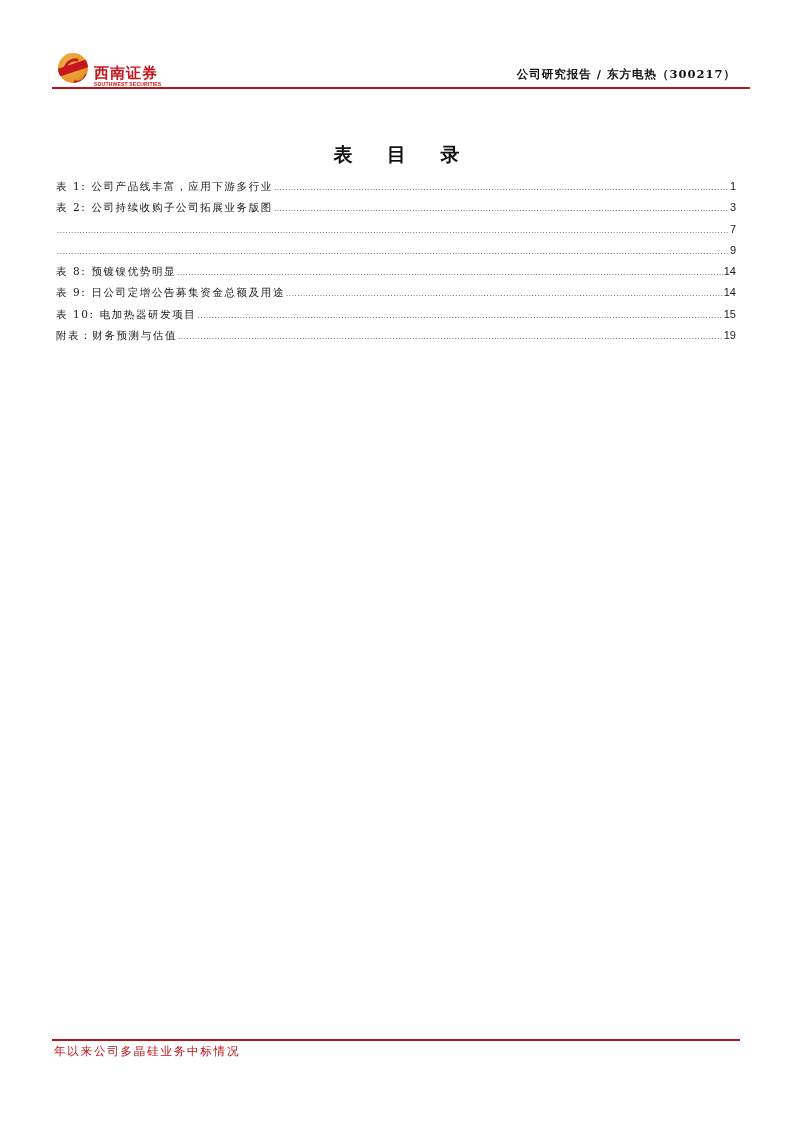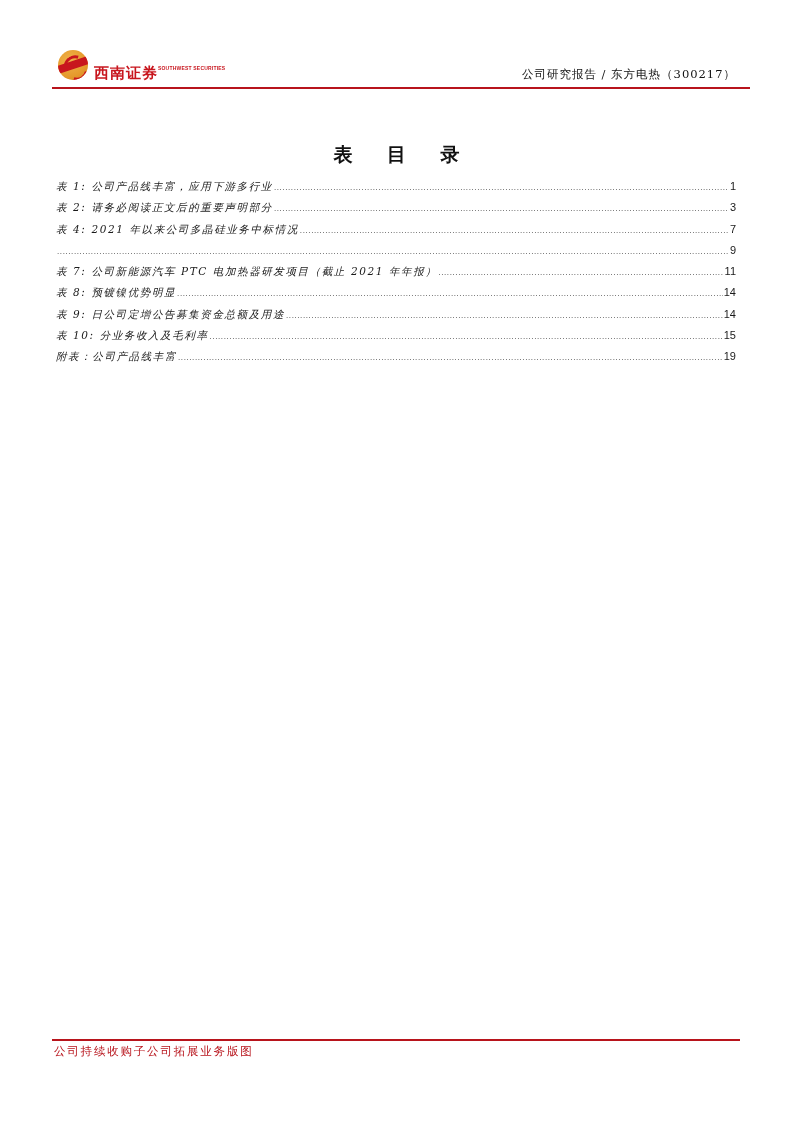--- a/index.html
+++ b/index.html
@@ -8,32 +8,32 @@
 
     .header { position: absolute; left: 40px; top: 40px; width: 700px; height: 50px; }
     .logo { position: absolute; left: 18px; top: 8px; display: flex; align-items: center; }
     .logo-mark { width: 30px; height: 30px; border-radius: 50%; position: relative; overflow: hidden;
       background: radial-gradient(circle at 40% 35%, #f0b24a 0%, #e59a2c 60%, #d47f1d 100%); }
     .logo-mark::before { content: ""; position: absolute; left: -4px; top: 11px; width: 38px; height: 8px;
       background: #c8161e; transform: rotate(-18deg); border-radius: 4px; }
     .logo-mark::after { content: ""; position: absolute; left: 6px; top: 5px; width: 18px; height: 20px;
       border: 3px solid #c8161e; border-left-color: transparent; border-right-color: transparent;
       border-radius: 50%; transform: rotate(-30deg); }
-    .logo-text { margin-left: 6px; display: flex; flex-direction: row; margin-top: 17px; }
+    .logo-text { margin-left: 6px; display: flex; flex-direction: column; margin-top: 17px; }
     .logo-cn { font-family: "DejaVu Serif", serif; font-size: 15px; font-weight: bold; color: #c8161e; letter-spacing: 1px; line-height: 16px; }
     .logo-en { font-family: "Liberation Sans", sans-serif; font-size: 5px; font-weight: bold; color: #c8161e; letter-spacing: 0.2px; line-height: 7px; }
 
-    .header-title { position: absolute; right: 4px; top: 27px; font-size: 11.5px; font-weight: normal; color: #111; letter-spacing: 1px; margin-left: 16px; }
+    .header-title { position: absolute; right: 4px; top: 27px; font-size: 11.5px; font-weight: bold; color: #111; letter-spacing: 1px; margin-left: 16px; }
     .header-rule { position: absolute; left: 12px; top: 47px; width: 698px; height: 1.5px; background: #b8141c; }
 
     .toc-title { position: absolute; left: 0; top: 142px; width: 793px; text-align: center; font-size: 19px; font-weight: bold; letter-spacing: 14px; padding-left: 14px; color: #111; }
 
     .toc { position: absolute; left: 56px; top: 176px; width: 680px; }
     .toc-row { display: flex; align-items: baseline; height: 21.3px; font-size: 10.5px; line-height: 21.3px; }
-    .toc-label { white-space: nowrap; letter-spacing: 1.6px; font-style: italic; }
+    .toc-label { white-space: nowrap; letter-spacing: 1.6px; }
     .toc-dots { flex: 1; overflow: hidden; white-space: nowrap; margin: 0 1px; font-family: "Liberation Sans", sans-serif; font-size: 8px; letter-spacing: 0.6px; color: #222; }
     .toc-dots::before { content: "................................................................................................................................................................................................................................................................................................................................................................................................................................"; }
     .toc-page { font-family: "Liberation Sans", sans-serif; font-size: 11px; white-space: nowrap; }
 
     .footer-rule { position: absolute; left: 52px; top: 1039px; width: 688px; height: 1.5px; background: #b8141c; }
     .footer-text { position: absolute; left: 54px; top: 1044px; font-size: 11.5px; color: #b8141c; letter-spacing: 1.8px; }
   </style>
 </head>
 <body>
 
@@ -51,54 +51,48 @@
 
 <div class="toc-title">表 目 录</div>
 
 <div class="toc">
   <div class="toc-row">
     <span class="toc-label">表 1:  公司产品线丰富，应用下游多行业</span>
     <span class="toc-dots"></span>
     <span class="toc-page">1</span>
   </div>
   <div class="toc-row">
-    <span class="toc-label">表 2:  请务必阅读正文后的重要声明部分</span>
+    <span class="toc-label">表 2:  公司持续收购子公司拓展业务版图</span>
     <span class="toc-dots"></span>
     <span class="toc-page">3</span>
   </div>
   <div class="toc-row">
-    <span class="toc-label">表 4:  2021 年以来公司多晶硅业务中标情况</span>
     <span class="toc-dots"></span>
     <span class="toc-page">7</span>
   </div>
   <div class="toc-row">
     <span class="toc-dots"></span>
     <span class="toc-page">9</span>
-  </div>
-  <div class="toc-row">
-    <span class="toc-label">表 7:  公司新能源汽车 PTC 电加热器研发项目（截止 2021 年年报）</span>
-    <span class="toc-dots"></span>
-    <span class="toc-page">11</span>
   </div>
   <div class="toc-row">
     <span class="toc-label">表 8:  预镀镍优势明显</span>
     <span class="toc-dots"></span>
     <span class="toc-page">14</span>
   </div>
   <div class="toc-row">
     <span class="toc-label">表 9:  日公司定增公告募集资金总额及用途</span>
     <span class="toc-dots"></span>
     <span class="toc-page">14</span>
   </div>
   <div class="toc-row">
-    <span class="toc-label">表 10:  分业务收入及毛利率</span>
+    <span class="toc-label">表 10:  电加热器研发项目</span>
     <span class="toc-dots"></span>
     <span class="toc-page">15</span>
   </div>
   <div class="toc-row">
-    <span class="toc-label">附表：公司产品线丰富</span>
+    <span class="toc-label">附表：财务预测与估值</span>
     <span class="toc-dots"></span>
     <span class="toc-page">19</span>
   </div>
 </div>
 
 <div class="footer-rule"></div>
-<div class="footer-text">公司持续收购子公司拓展业务版图</div>
+<div class="footer-text">年以来公司多晶硅业务中标情况</div>
 
 </body></html>

